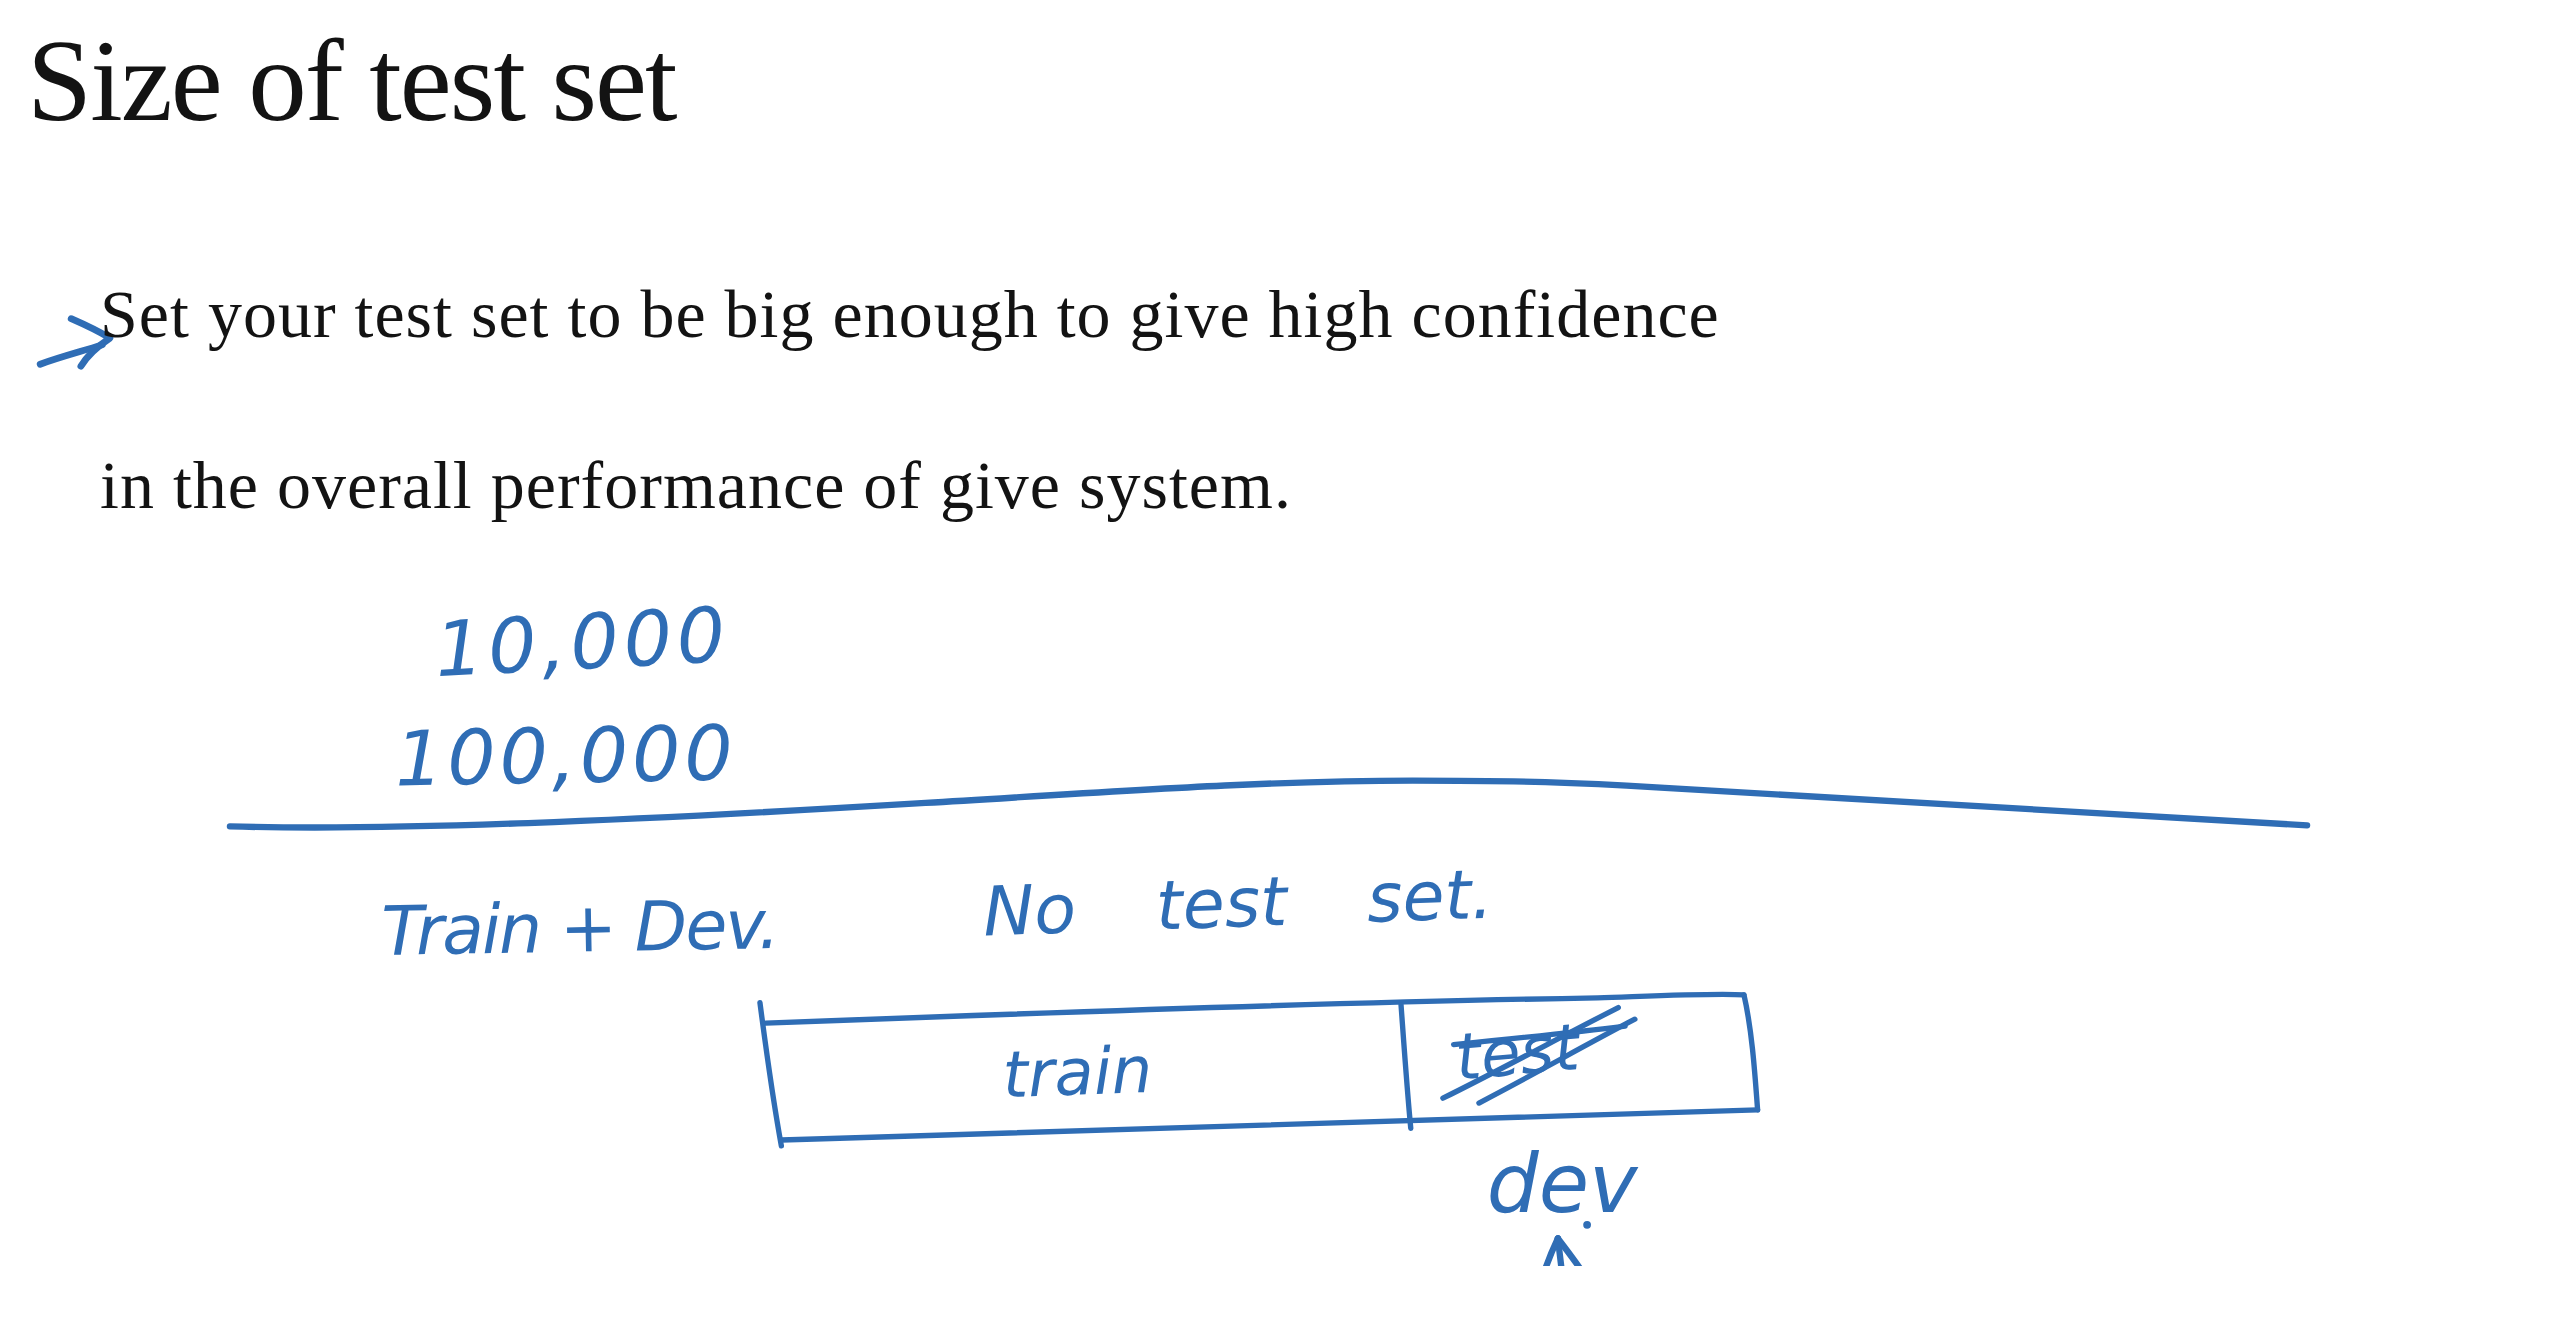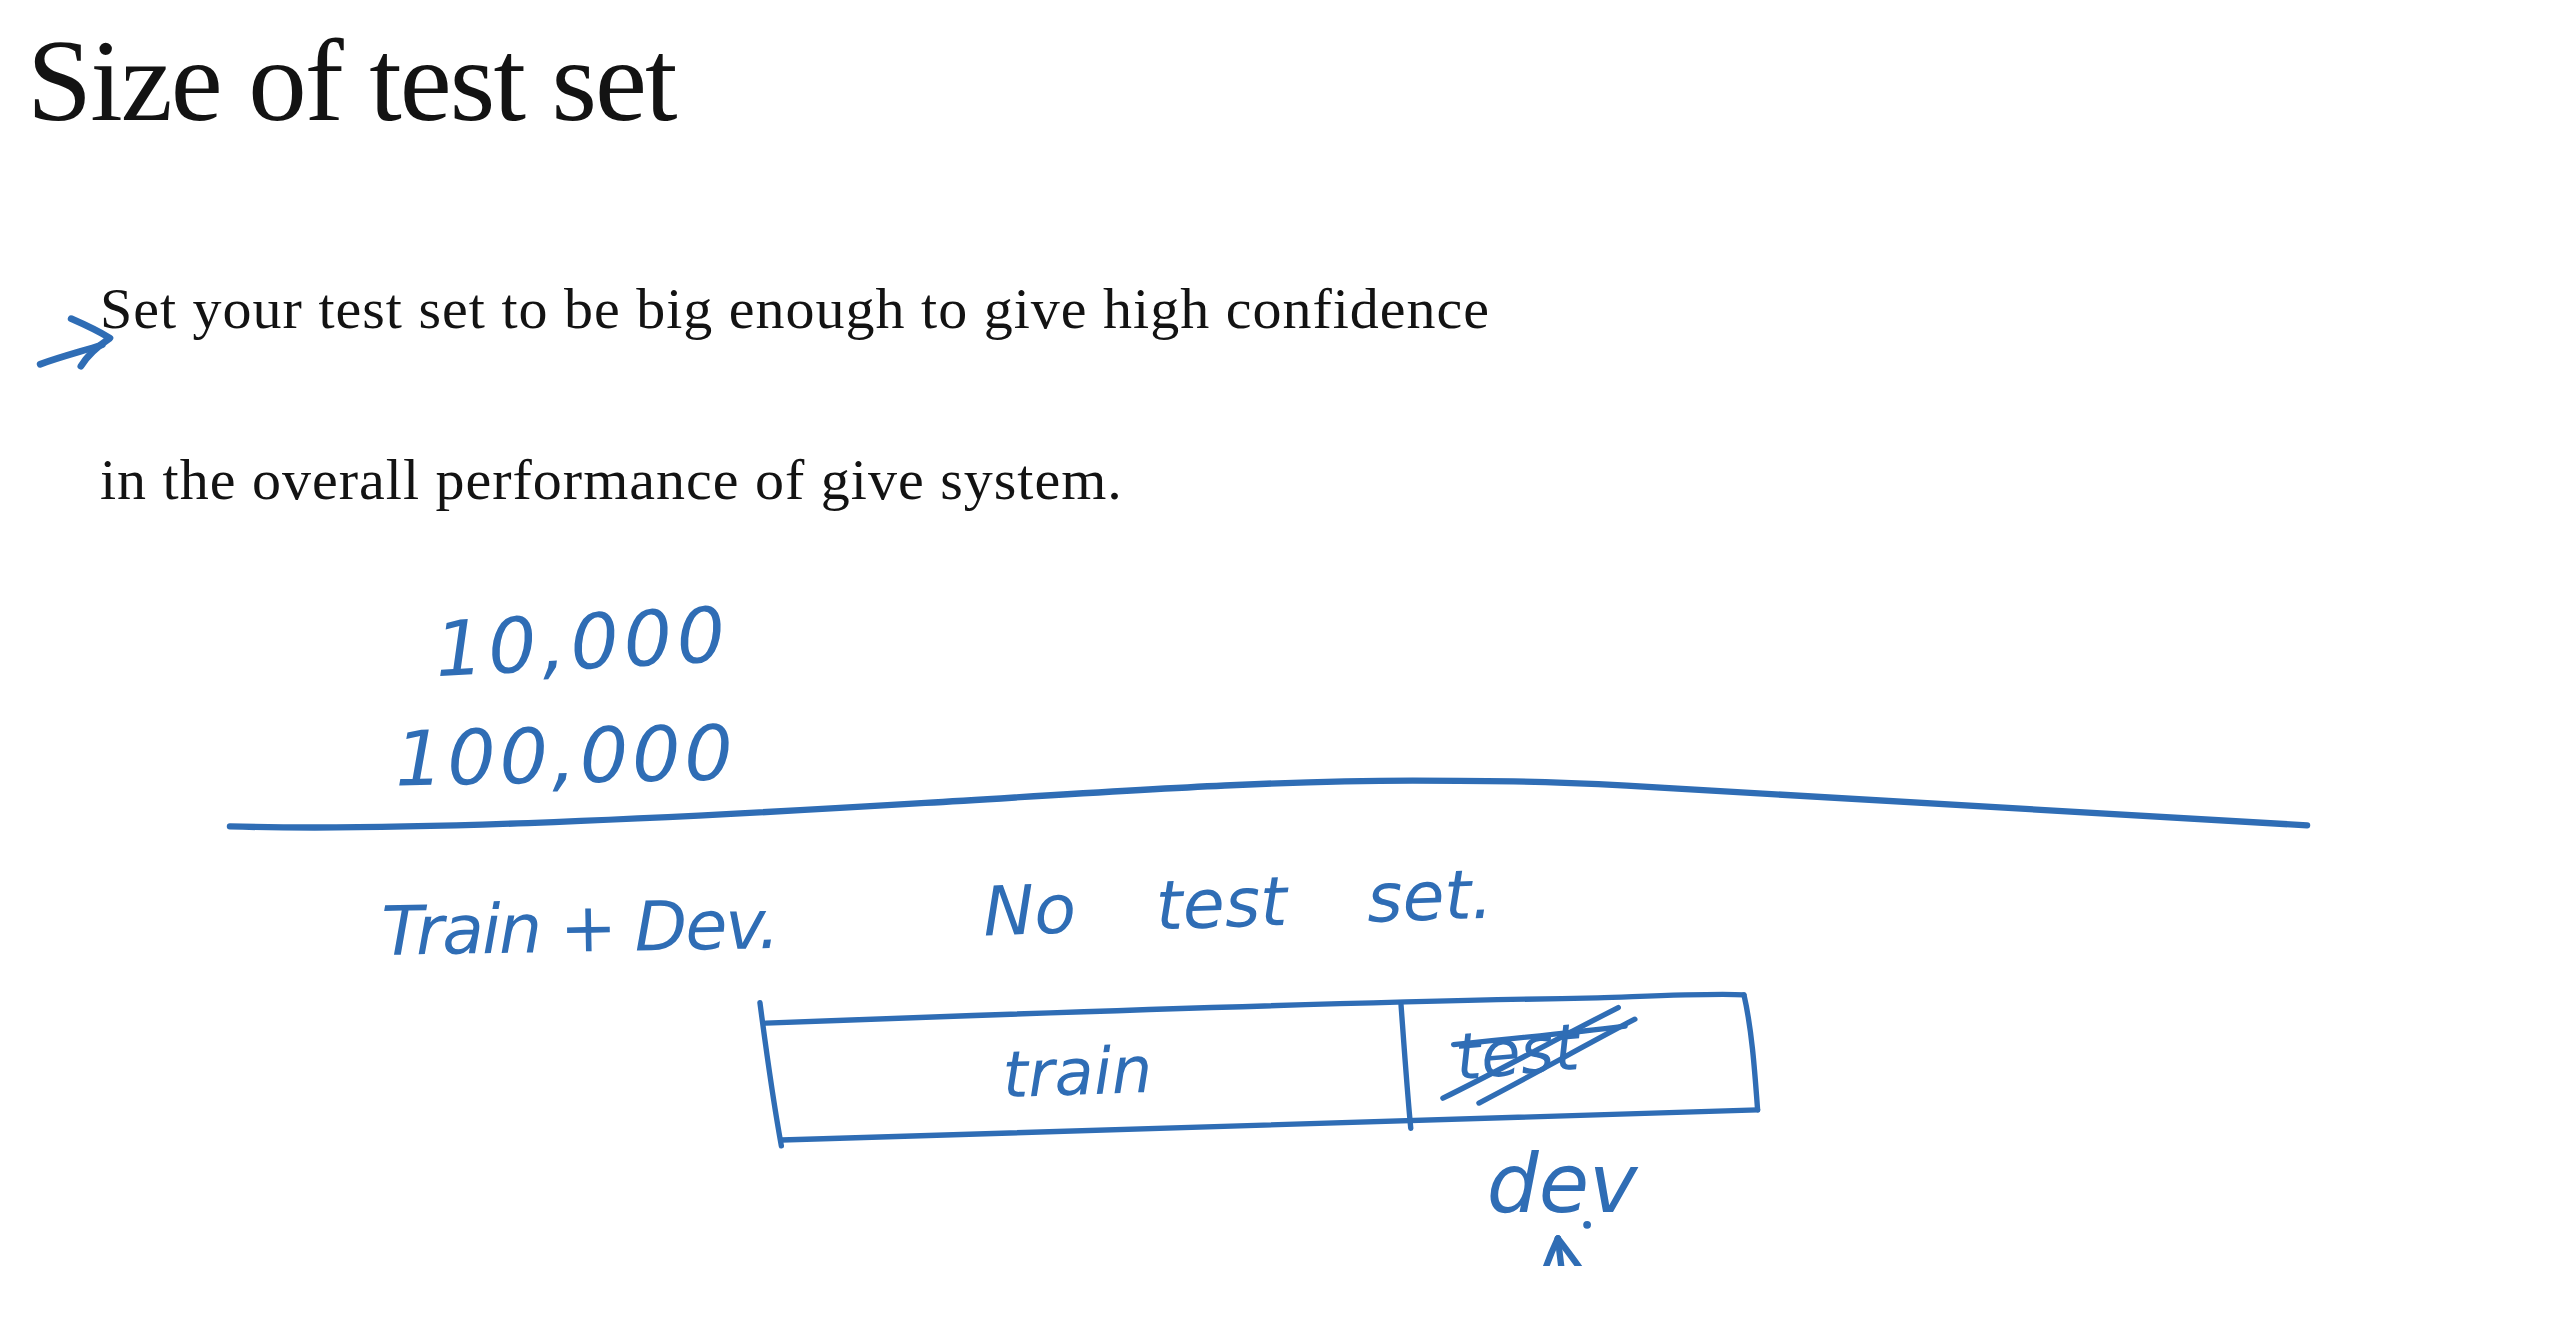--- a/index.html
+++ b/index.html
@@ -17,21 +17,21 @@
     font-size:117px;
     letter-spacing:-1.9px;
     font-weight:400;
     color:var(--txt,#131313);
     margin:0;
     white-space:nowrap;
   }
   .body-line{
     position:absolute;
     left:100px;
-    font-size:58px;
+    font-size:68px;
     letter-spacing:1px;
     color:var(--txt,#131313);
     white-space:nowrap;
   }
   .line1{ top:275px; }
   .line2{ top:446px; }
   .bullet-arrow{
     position:absolute;
     left:32px; top:310px;
     width:90px; height:62px;

